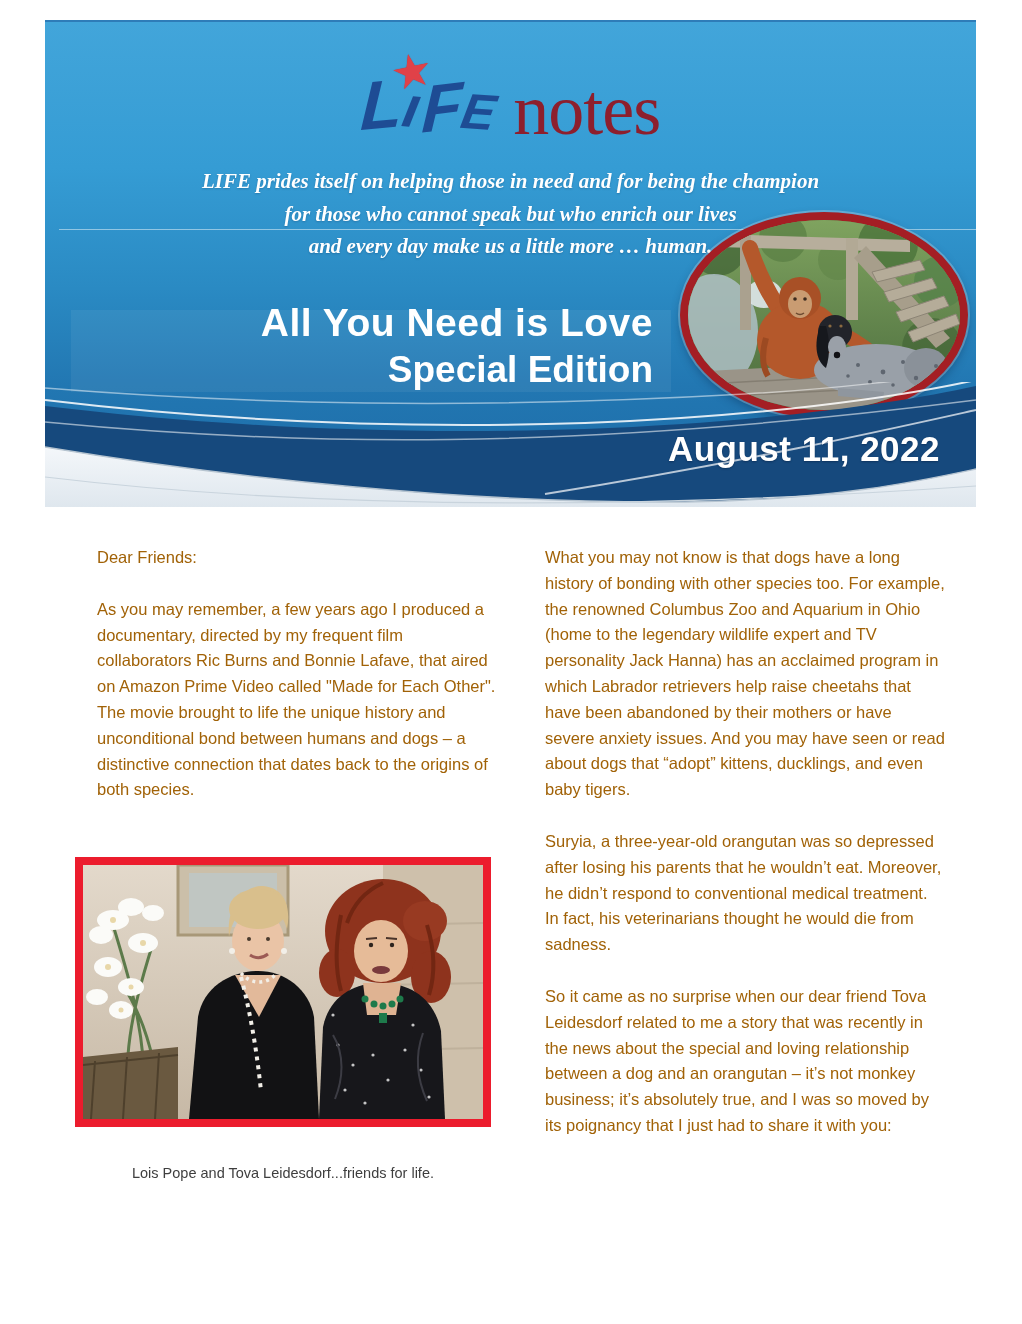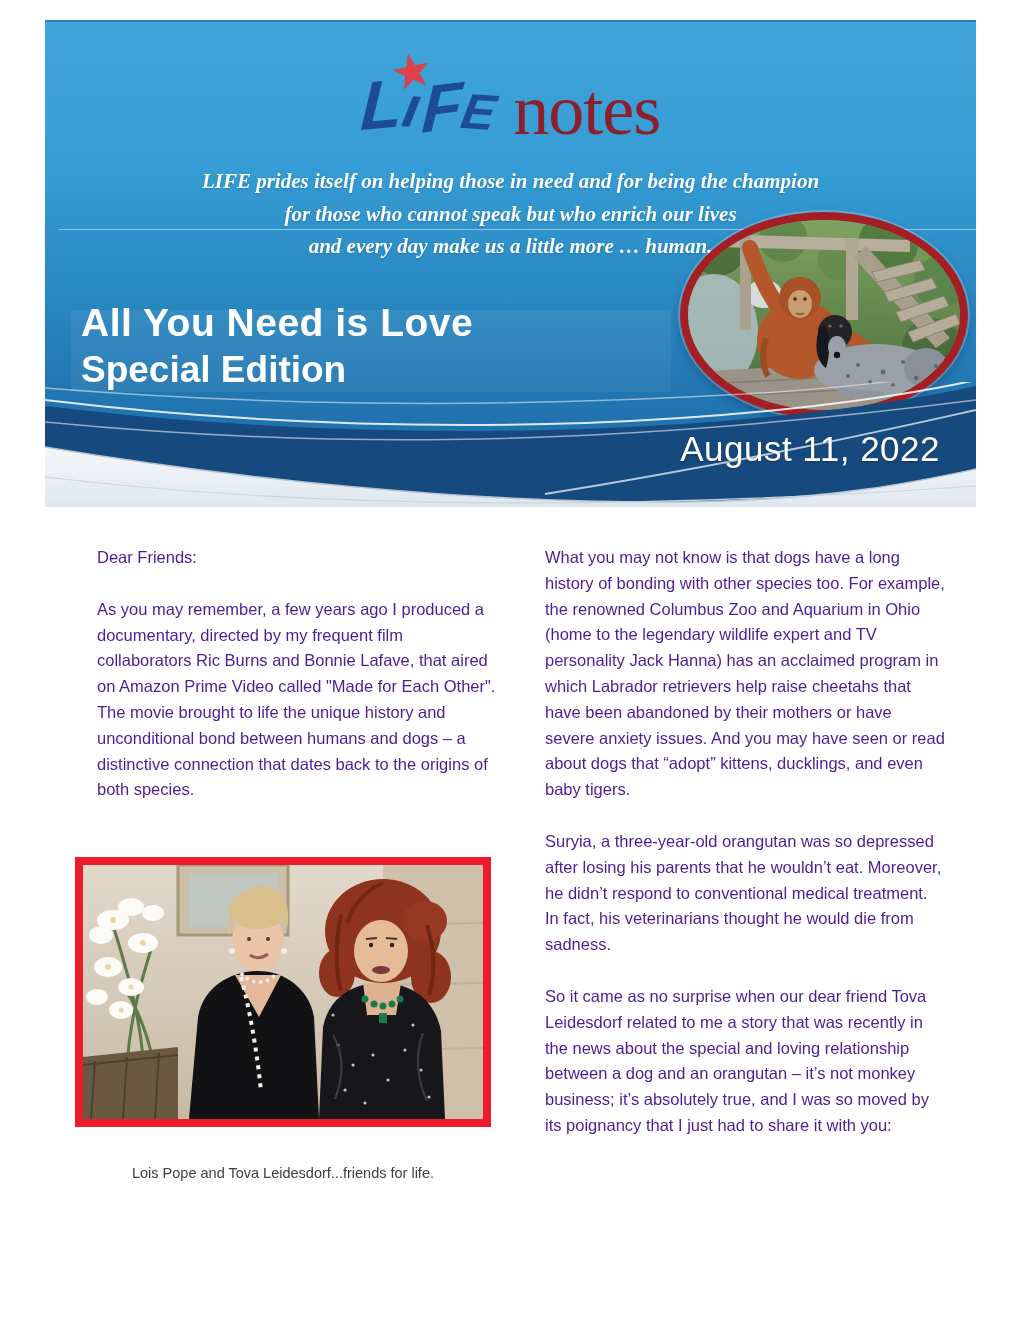--- a/index.html
+++ b/index.html
@@ -23,37 +23,37 @@
         transform:rotate(-12deg);line-height:1;text-shadow:0 0 1px #b52f37;}
   .logo-notes{font-family:"Liberation Serif",serif;font-size:72px;line-height:.78;
         color:#8d1f2d;letter-spacing:-1px;}
   .tagline{margin-top:27px;text-align:center;font-family:"Liberation Serif",serif;
         font-weight:bold;font-style:italic;font-size:21px;line-height:1.55;color:#ffffff;
         text-shadow:0 1px 2px rgba(0,40,80,.25);}
   .header-divider{position:absolute;left:14px;right:0;top:207px;height:1px;
         background:rgba(226,240,248,.55);}
   .title-band{position:absolute;left:26px;top:288px;width:600px;height:82px;
         background:rgba(255,255,255,.06);}
-  .edition-title{position:absolute;left:36px;top:278px;width:580px;text-align:left;color:#ffffff;}
+  .edition-title{position:absolute;left:28px;top:278px;width:580px;text-align:right;color:#ffffff;}
   .title-line1{font-size:39px;font-weight:bold;line-height:1.2;letter-spacing:.5px;}
   .title-line2{font-size:37px;font-weight:bold;line-height:1.25;}
   .oval-photo{position:absolute;left:635px;top:190px;width:272px;height:190px;
         border:8px solid #a41e24;border-radius:50%;overflow:hidden;
         box-shadow:0 0 0 2px rgba(255,255,255,.25),0 4px 10px rgba(0,30,60,.35);
         background:#5d7f4a;}
   .oval-photo svg{display:block;width:100%;height:100%;}
   .wave{position:absolute;left:0;bottom:0;width:931px;height:125px;}
-  .issue-date{position:absolute;right:36px;bottom:38px;font-size:35px;font-weight:normal;
+  .issue-date{position:absolute;right:36px;bottom:38px;font-size:35px;font-weight:bold;
         color:#ffffff;letter-spacing:.5px;text-shadow:0 1px 2px rgba(0,20,50,.4);}
 
   
   .content{position:absolute;top:545px;left:0;width:1022px;display:flex;
         padding-left:97px;gap:48px;box-sizing:border-box;}
   .col{width:400px;}
-  .body-para,.salutation{margin:0 0 26px 0;font-size:16.5px;line-height:25.8px;color:#4c1d95;}
+  .body-para,.salutation{margin:0 0 26px 0;font-size:16.5px;line-height:25.8px;color:#a16207;}
   .framed-photo{margin:54px 0 0 -22px;width:400px;height:254px;border:8px solid #ec1c2d;
         background:#d8cdbd;overflow:hidden;}
   .framed-photo svg{display:block;width:100%;height:100%;}
   .photo-caption{margin:38px 0 0 -22px;width:416px;text-align:center;font-size:14.5px;
         color:#3e3e3e;}
 </style>
 </head>
 <body>
 
 <div class="page">

